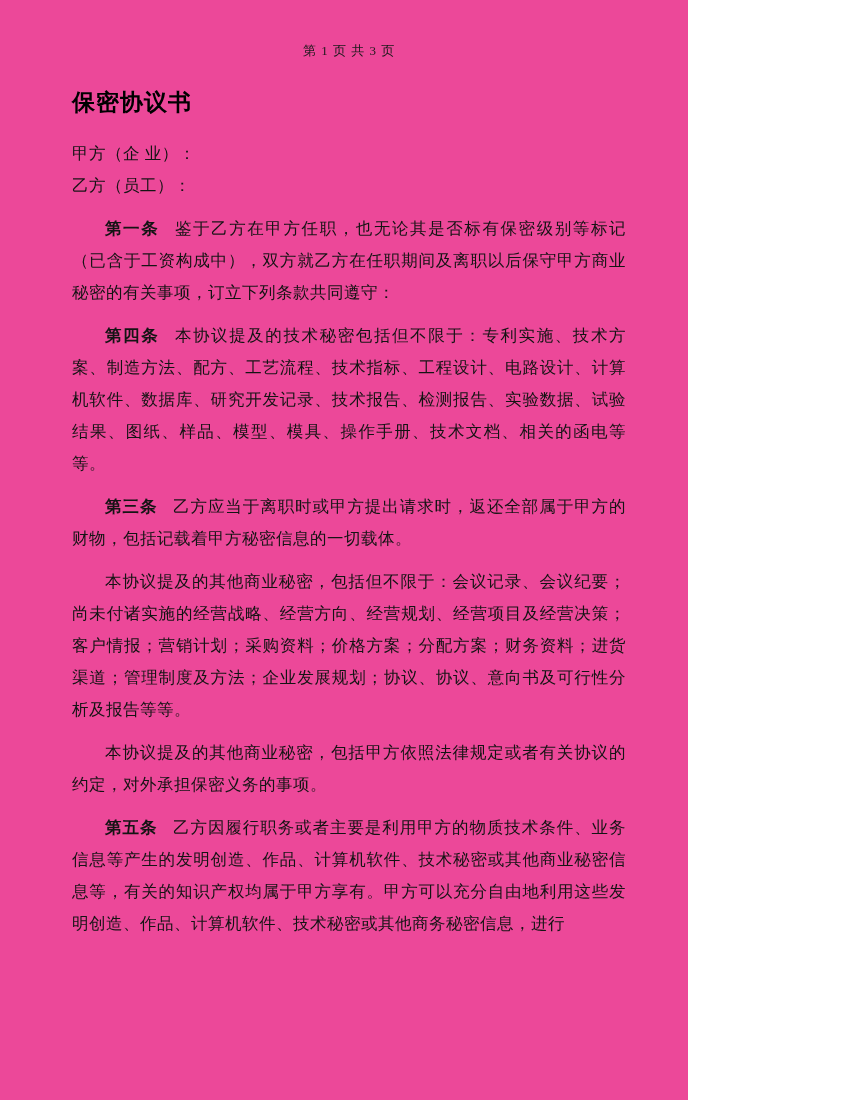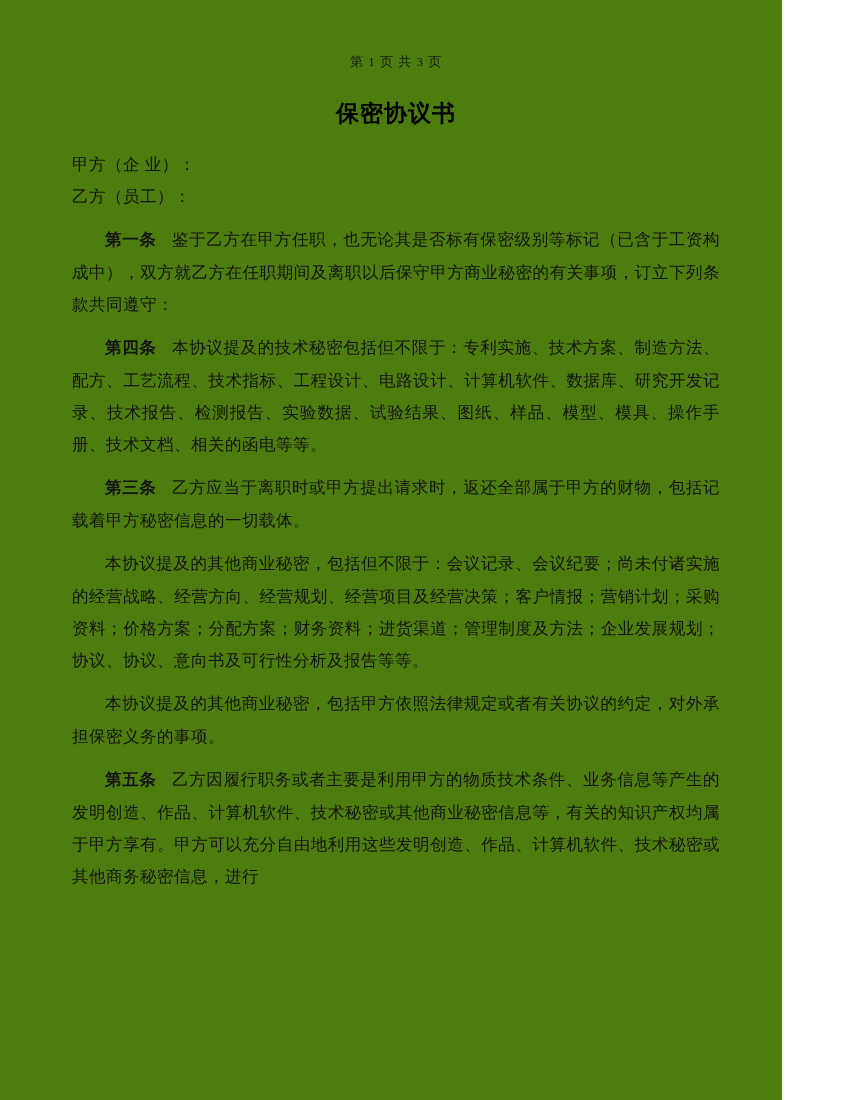--- a/index.html
+++ b/index.html
@@ -8,34 +8,33 @@
     background: #ffffff;
   }
   body {
     width: 850px;
     min-height: 1100px;
     color: #141414;
     font-family: "Liberation Serif", "DejaVu Serif", serif;
   }
   .page {
     box-sizing: border-box;
-    width: 782px;
+    width: 688px;
     min-height: 1100px;
-    padding: 54px 62px 40px 72px;
-    background: #4d7c0f;
+    padding: 43px 62px 40px 72px;
+    background: #ec4899;
   }
   .page-header {
     text-align: center;
     font-size: 13px;
     line-height: 15px;
     letter-spacing: 1px;
     color: #1a1a1a;
   }
   .doc-title {
-    text-align: center;
     font-size: 23px;
     line-height: 28px;
     font-weight: 700;
     font-family: "Liberation Sans", "DejaVu Sans", sans-serif;
     letter-spacing: 1px;
     margin: 30px 0 0 0;
     color: #000000;
   }
   .party-block {
     margin-top: 22px;
@@ -50,21 +49,21 @@
     font-size: 16.5px;
     line-height: 32px;
     margin: 11px 0;
     text-align: justify;
     text-indent: 2em;
     letter-spacing: 0.5px;
     word-break: break-all;
   }
   .clause-label {
     font-weight: 700;
-    font-family: Liberation Mono, monospace;
+    font-family: Liberation Serif, serif;
   }
   .clause-label:not(:empty) {
     margin-right: 0.95em;
   }
 </style>
 </head>
 <body>
 
 <div class="page">
 

